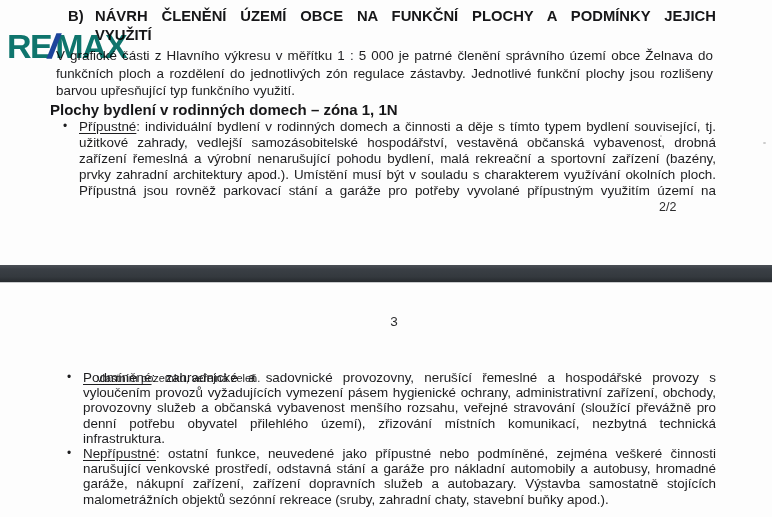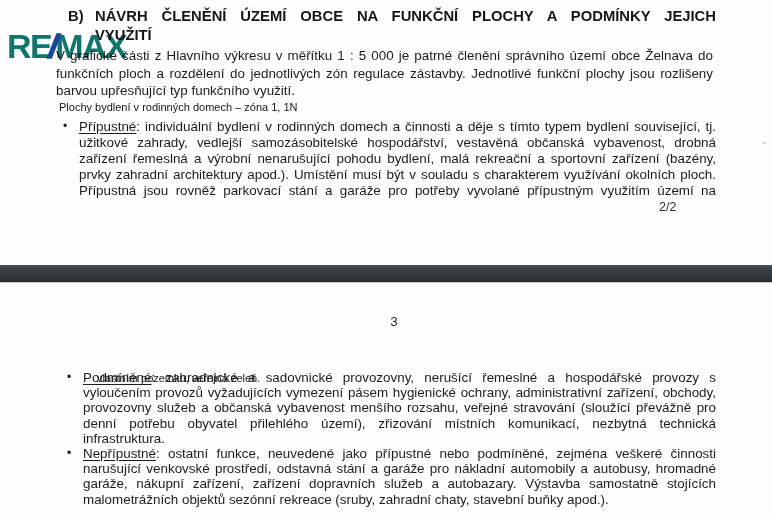--- a/index.html
+++ b/index.html
@@ -52,23 +52,23 @@
     position: absolute;
     left: 56px; top: 47px;
     width: 657px;
     font-size: 13.4px;
     line-height: 17.5px;
     text-align: justify;
   }
 
   .section-heading {
     position: absolute;
-    left: 59px; top: 101px;
-    font-size: 11px;
-    font-weight: normal;
+    left: 50px; top: 101px;
+    font-size: 15px;
+    font-weight: bold;
     color: #161618;
   }
 
   .bullet-item {
     position: absolute;
     font-size: 13.4px;
     text-align: justify;
   }
   .bullet-dot {
     position: absolute;

